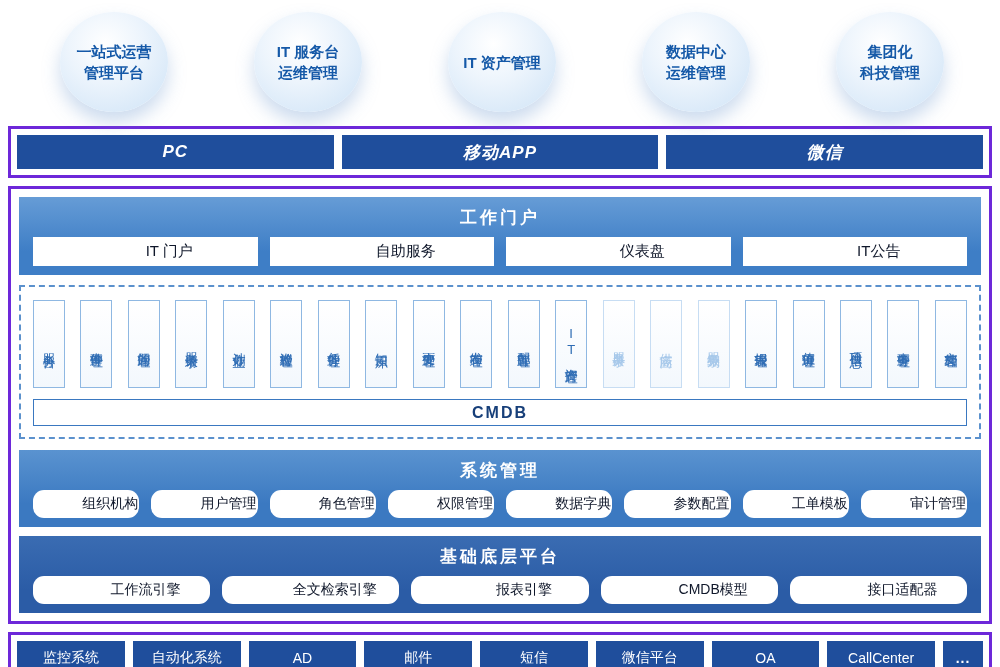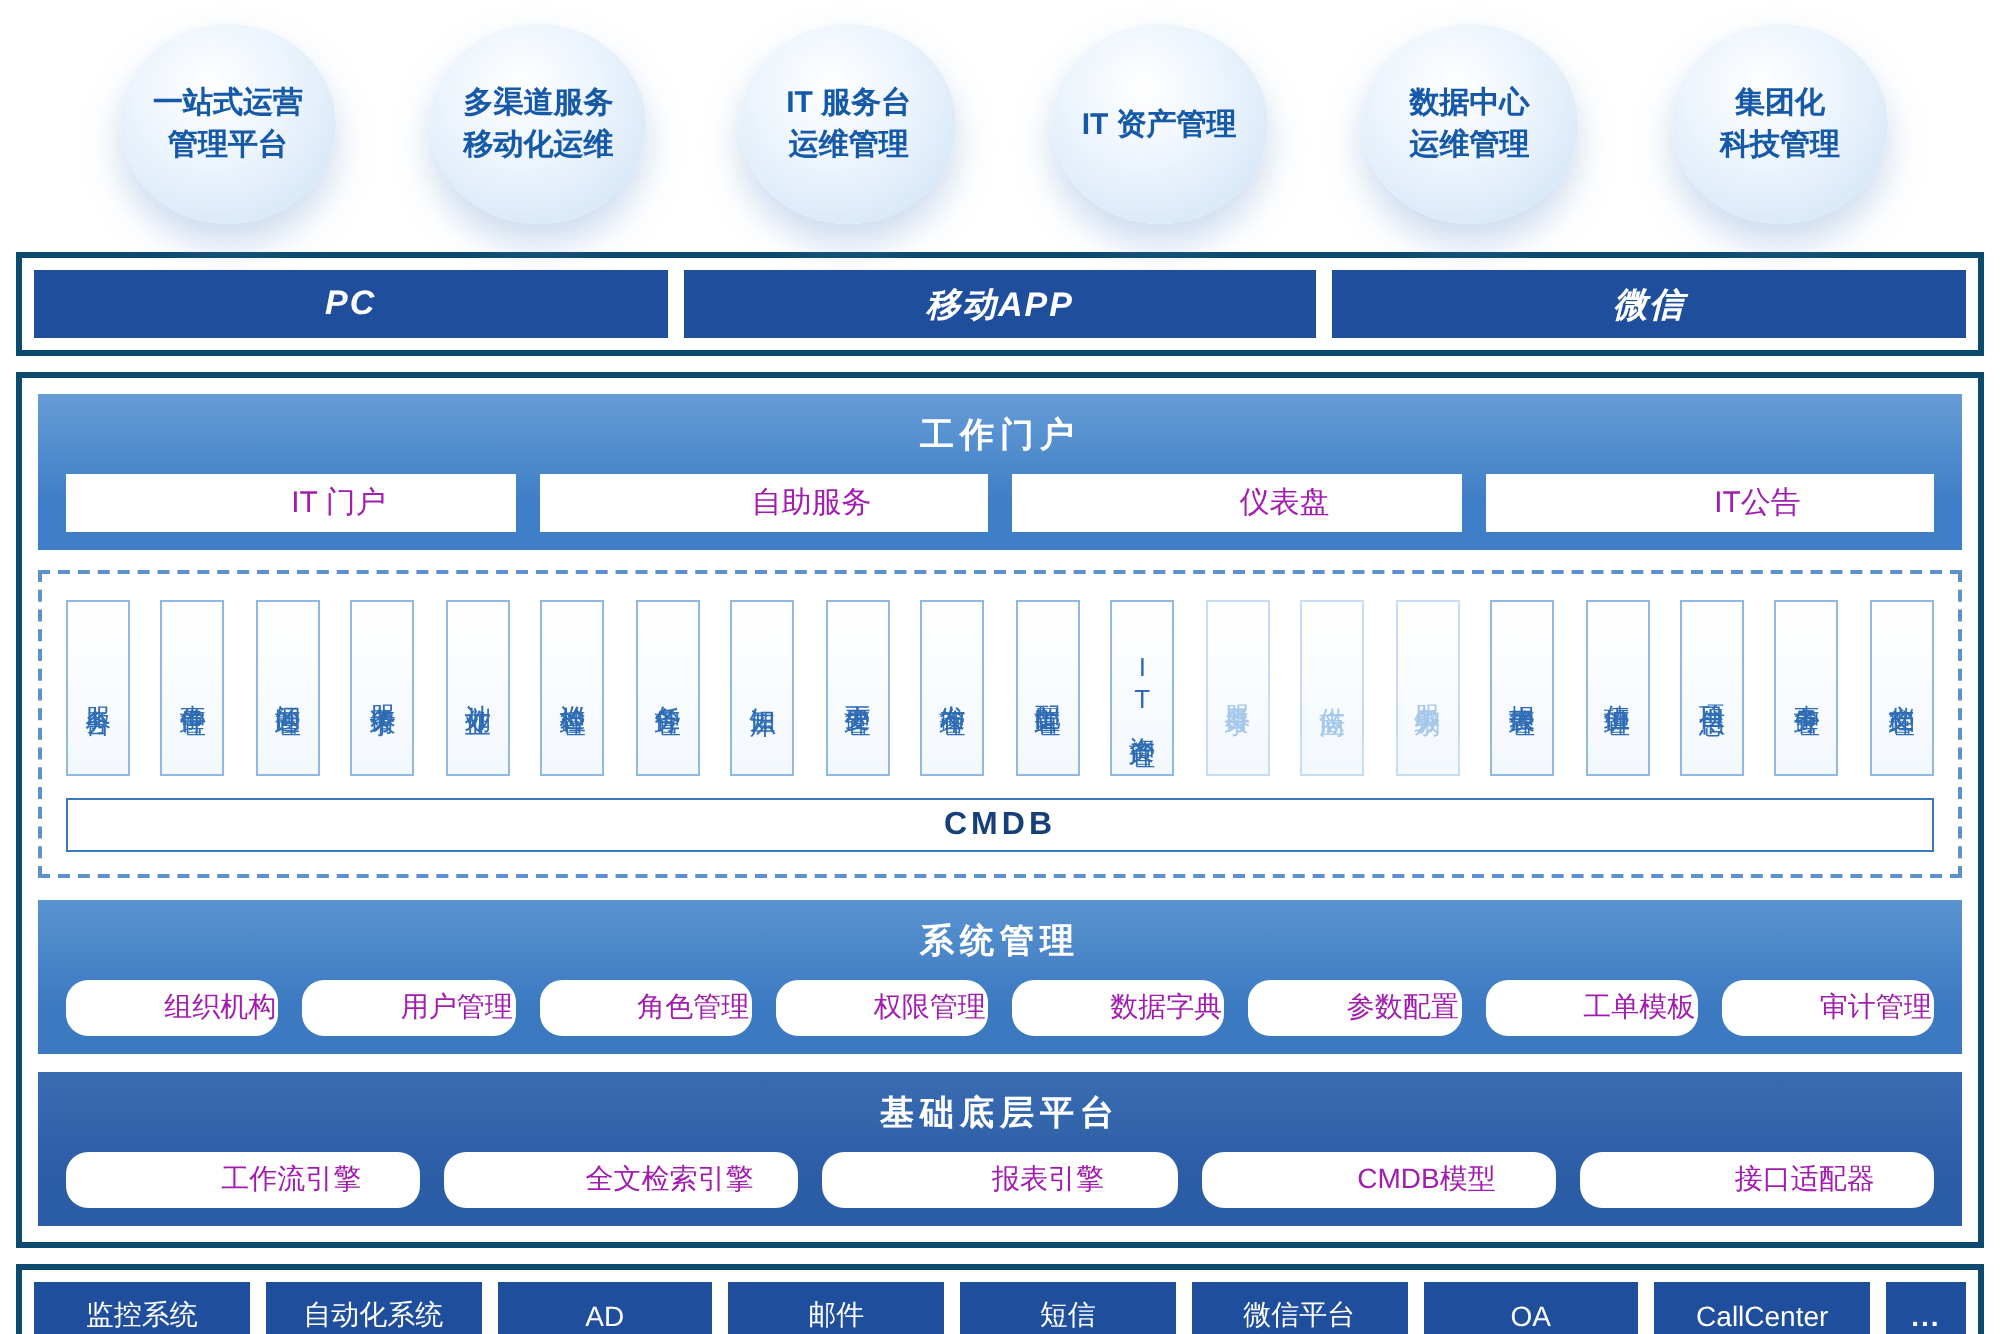--- a/index.html
+++ b/index.html
@@ -9,35 +9,35 @@
   
   .bubbles { display:flex; justify-content:space-between; padding:12px 56px 0 60px; height:114px; }
   .bubble { width:108px; height:100px; border-radius:50%;
     display:flex; align-items:center; justify-content:center; text-align:center;
     background:radial-gradient(circle at 42% 32%, #ffffff 0%, #ecf4fc 42%, #cde2f6 100%);
     box-shadow:0 10px 18px rgba(120,160,210,.38);
     color:#1559a8; font-weight:bold; font-size:15px; line-height:1.4; }
   .bubble span { white-space:pre-line; }
 
   
-  .outer-box { border:3px solid #0c4a6e; margin:0 8px; padding:6px; background:#fff;align-items:center; }
+  .outer-box { border:3px solid #6d28d9; margin:0 8px; padding:6px; background:#fff;align-items:center; }
   .row { display:flex; gap:8px; }
 
   .channels { margin-top:12px; }
   .channel { flex:1; height:34px; background:#1f4e9c; color:#fff;
     font-weight:bold; font-style:italic; font-size:17px; letter-spacing:1px;
     display:flex; align-items:center; justify-content:center; }
 
   
   .main { margin-top:8px; padding:8px; }
   .panel { padding:6px 14px 9px; }
   .panel-title { color:#ffffff; font-weight:bold; font-size:17px; text-align:center;
     letter-spacing:3px; margin:3px 0 8px; }
   .btn-row { display:flex; gap:12px; }
-  .white-btn { flex:1; height:29px; background:#ffffff; color:#a21caf; font-size:15px;
+  .white-btn { flex:1; height:29px; background:#ffffff; color:#0f172a; font-size:15px;
     display:flex; align-items:center; justify-content:center;padding-left:48px; }
   .panel-portal { background:linear-gradient(180deg,#669cd6 0%,#3e7ec6 70%,#3e7ec6 100%); }
   .panel-system { margin-top:11px; background:linear-gradient(180deg,#5a93d0 0%,#3b79c1 70%); }
   .panel-platform { margin-top:9px; background:linear-gradient(180deg,#3a6cb2 0%,#2b5ca6 70%); }
   .panel-system .white-btn, .panel-platform .white-btn { height:28px; font-size:14px;border-radius:11px; }
 
   
   .dashed { margin-top:10px; border:2px dashed #5b91cd; padding:13px 12px 11px; background:#fff; }
   .modules { display:flex; justify-content:space-between; }
   .module { width:32px; height:88px; border:1px solid #8fb8e2;
@@ -59,24 +59,20 @@
 </style>
 </head>
 <body>
 
 <div class="bubbles">
   <div class="bubble">
       <span>一站式运营
 管理平台</span>
     </div>
   <div class="bubble">
-      <span>多渠道服务
-移动化运维</span>
-    </div>
-  <div class="bubble">
       <span>IT 服务台
 运维管理</span>
     </div>
   <div class="bubble">
       <span>IT 资产管理</span>
     </div>
   <div class="bubble">
       <span>数据中心
 运维管理</span>
     </div>

